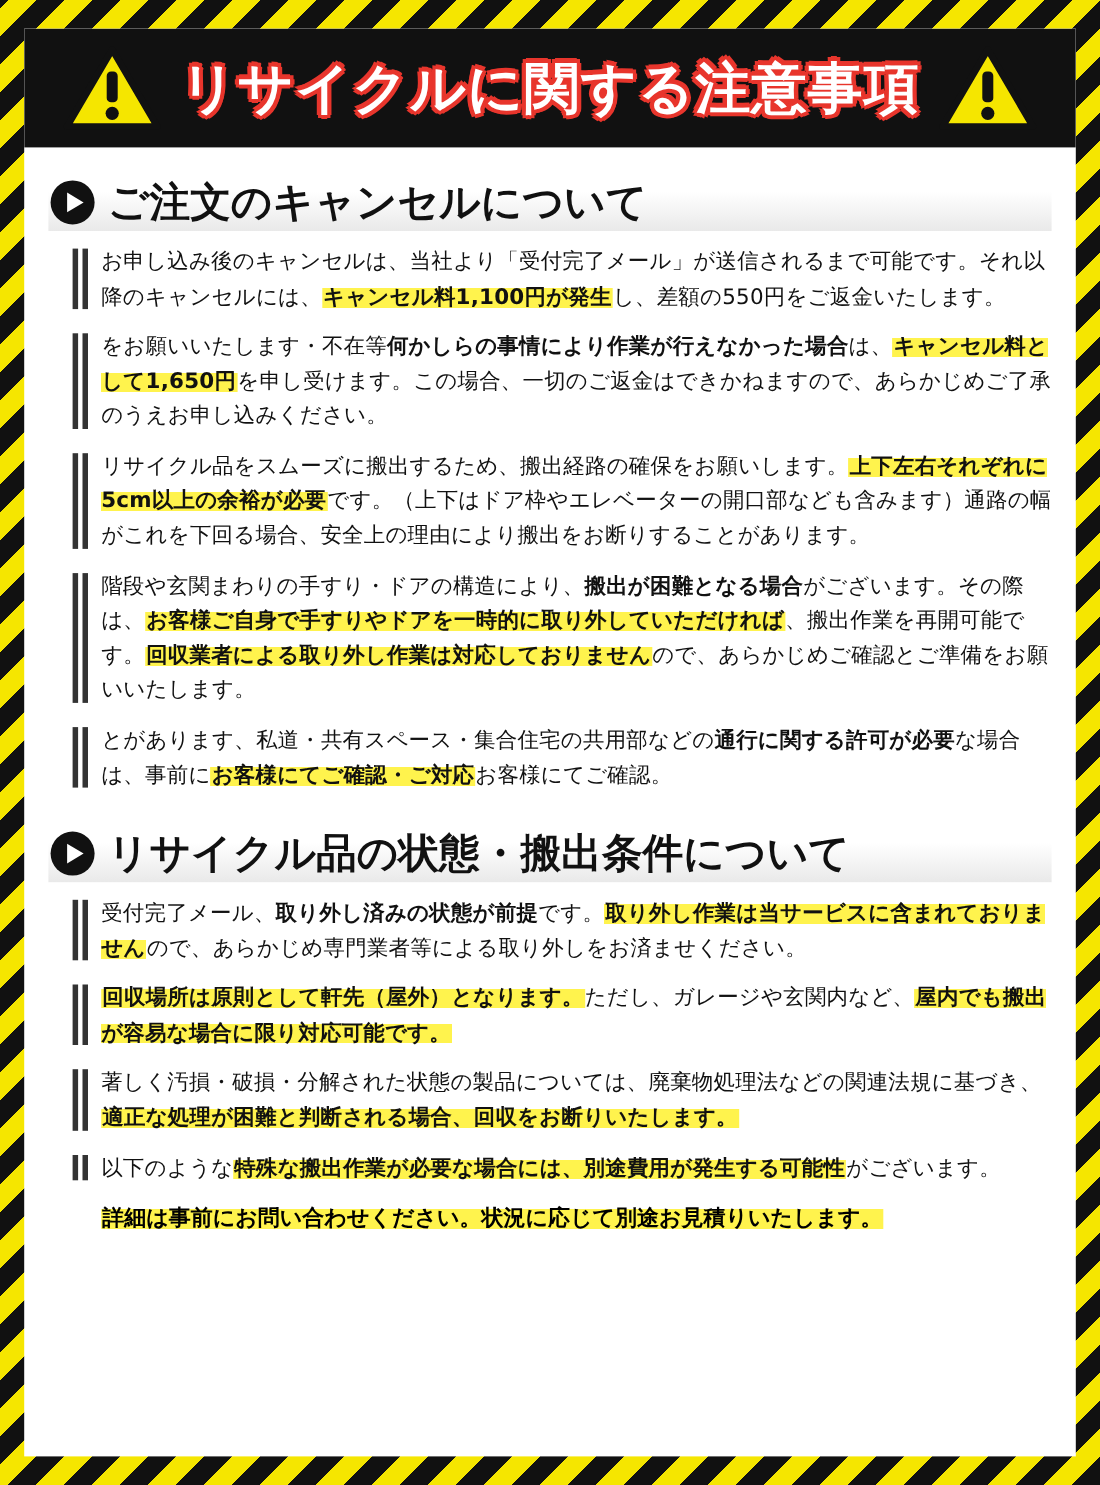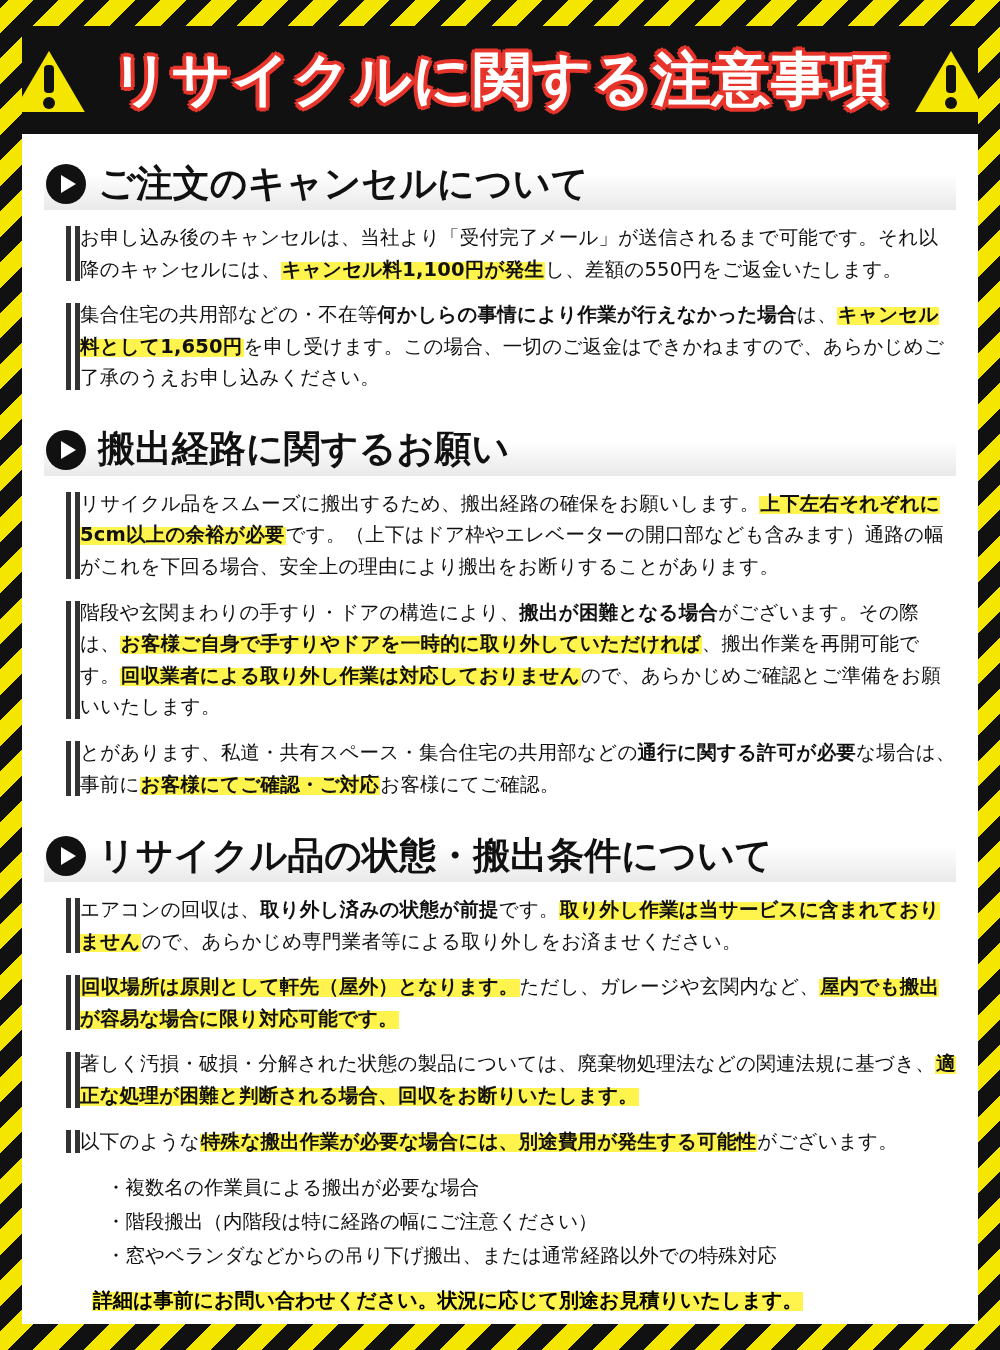--- a/index.html
+++ b/index.html
@@ -51,21 +51,21 @@
     box-sizing: border-box;
   }
   .warn-tri {
     flex: 0 0 auto;
     width: 88px;
     height: 78px;
     position: relative;
   }
   .warn-tri svg { display: block; }
   .title-text {
-    font-size: 58px;
+    font-size: 50px;
     font-weight: bold;
     letter-spacing: 1px;
     color: #ffffff;
     white-space: nowrap;
     text-shadow:
       -3px -3px 0 #e8352c, 3px -3px 0 #e8352c,
       -3px  3px 0 #e8352c, 3px  3px 0 #e8352c,
       -4px  0   0 #e8352c, 4px  0   0 #e8352c,
       0 -4px 0 #e8352c, 0 4px 0 #e8352c;
   }
@@ -106,21 +106,21 @@
     font-weight: bold;
     color: #111111;
     letter-spacing: 0px;
     line-height: 1.05;
   }
 
   
   .para {
     position: relative;
     margin: 12px 0 14px 22px;
-    padding-left: 14px;
+    padding-left: 26px;
     font-size: 19.5px;
     line-height: 1.62;
     color: #111111;
     letter-spacing: 0.2px;
   }
   .para::before {
     content: "";
     position: absolute;
     left: 0; top: 4px; bottom: 4px;
     width: 5px;
@@ -188,43 +188,34 @@
       </div>
     </div>
 
     <div class="content">
 
       <div class="sec-head first">
         <div class="bullet-circle"></div>
         <div class="sec-title">ご注文のキャンセルについて</div>
       </div>
       <div class="para"><span>お申し込み後のキャンセルは、当社より「受付完了メール」が送信されるまで可能です。</span><span>それ以降のキャンセルには、</span><span class="hl">キャンセル料1,100円が発生</span><span>し、差額の550円をご返金</span><span>いたします。</span></div>
-      <div class="para"><span>集合住宅の共用部などの・不在等</span><span class="b">何かしらの事情により作業が行えなかった場合</span><span>は、</span><span class="hl">キャンセル料として1,650円</span><span>を申し受けます。この場合、一切のご返金はできかねます</span><span>ので、あらかじめご了承のうえお申し込みください。</span></div>
-
-      <div class="sec-head">
-        <div class="bullet-circle"></div>
-        <div class="sec-title">搬出経路に関するお願い</div>
-      </div>
+      <div class="para"><span>をお願いいたします・不在等</span><span class="b">何かしらの事情により作業が行えなかった場合</span><span>は、</span><span class="hl">キャンセル料として1,650円</span><span>を申し受けます。この場合、一切のご返金はできかねます</span><span>ので、あらかじめご了承のうえお申し込みください。</span></div>
+
       <div class="para"><span>リサイクル品をスムーズに搬出するため、搬出経路の確保をお願いします。</span><span class="hl">上下左右それぞれに5cm以上の余裕が必要</span><span>です。（上下はドア枠やエレベーターの開口部</span><span>なども含みます）通路の幅がこれを下回る場合、安全上の理由により搬出をお断りするこ</span><span>とがあります。</span></div>
       <div class="para"><span>階段や玄関まわりの手すり・ドアの構造により、</span><span class="b">搬出が困難となる場合</span><span>がございます。</span><span>その際は、</span><span class="hl">お客様ご自身で手すりやドアを一時的に取り外していただければ</span><span>、搬出作業を</span><span>再開可能です。</span><span class="hl">回収業者による取り外し作業は対応しておりません</span><span>ので、あらかじめ</span><span>ご確認とご準備をお願いいたします。</span></div>
       <div class="para"><span>とがあります、私道・共有スペース・集合住宅の共用部などの</span><span class="b">通行に関する許可が必要</span><span>な</span><span>場合は、事前に</span><span class="hl">お客様にてご確認・ご対応</span><span>お客様にてご確認。</span></div>
 
       <div class="sec-head">
         <div class="bullet-circle"></div>
         <div class="sec-title">リサイクル品の状態・搬出条件について</div>
       </div>
-      <div class="para"><span>エアコンの回収は、</span><span class="b">取り外し済みの状態が前提</span><span>です。</span><span class="hl">取り外し作業は当サービスに含まれておりません</span><span>ので、あらかじめ専門業者等による取り外しをお済ませください。</span></div>
+      <div class="para"><span>受付完了メール、</span><span class="b">取り外し済みの状態が前提</span><span>です。</span><span class="hl">取り外し作業は当サービスに含まれておりません</span><span>ので、あらかじめ専門業者等による取り外しをお済ませください。</span></div>
       <div class="para"><span class="hl">回収場所は原則として軒先（屋外）となります。</span><span>ただし、ガレージや玄関内など、</span><span class="hl">屋内でも搬出が容易な場合に限り対応可能です。</span></div>
       <div class="para"><span>著しく汚損・破損・分解された状態の製品については、廃棄物処理法などの関連法規に</span><span>基づき、</span><span class="hl">適正な処理が困難と判断される場合、回収をお断りいたします。</span></div>
 
       <div class="para"><span>以下のような</span><span class="hl">特殊な搬出作業が必要な場合には、別途費用が発生する可能性</span><span>がございます。</span></div>
-      <div class="bullet-list">
-          <div>複数名の作業員による搬出が必要な場合</div>
-          <div>階段搬出（内階段は特に経路の幅にご注意ください）</div>
-          <div>窓やベランダなどからの吊り下げ搬出、または通常経路以外での特殊対応</div>
-        </div>
       <div class="note-final">
         <span class="hl">詳細は事前にお問い合わせください。状況に応じて別途お見積りいたします。</span>
       </div>
 
     </div>
   </div>
 </div>
 
 </body></html>

